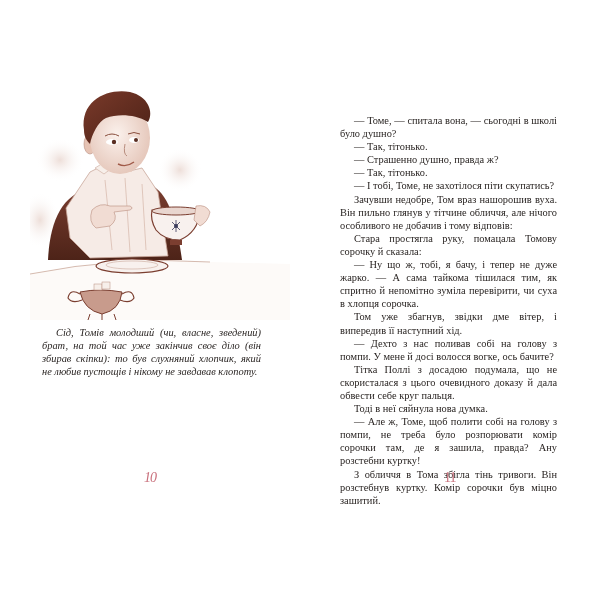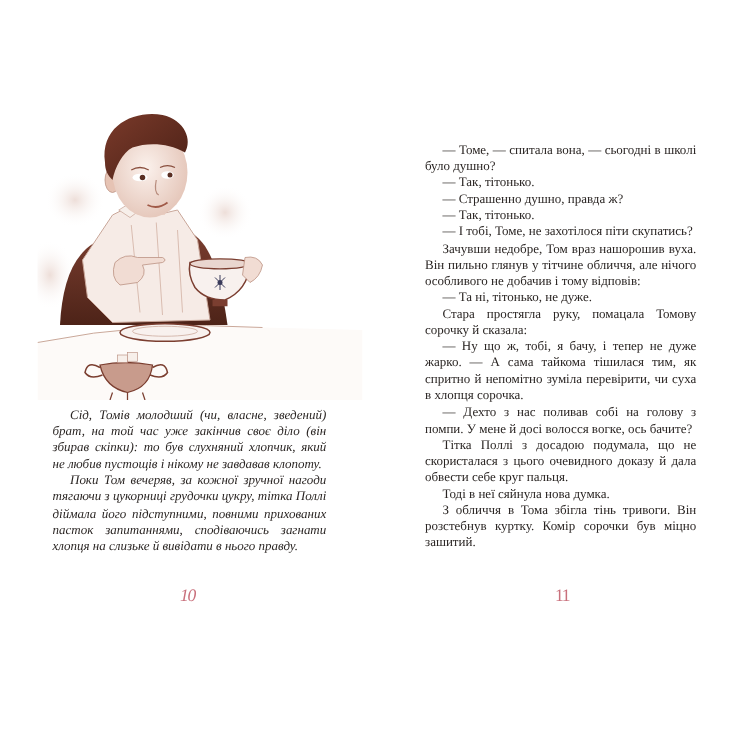--- a/index.html
+++ b/index.html
@@ -137,39 +137,39 @@
         <path d="M50 234 Q40 228 38 238 Q42 244 52 240" fill="none" stroke="#7b3e30" stroke-width="1.2"></path>
         <path d="M92 234 Q102 228 104 238 Q100 244 90 240" fill="none" stroke="#7b3e30" stroke-width="1.2"></path>
         <rect x="64" y="224" width="8" height="6" fill="#f7efea" stroke="#b88d7e" stroke-width="0.5"></rect>
         <rect x="72" y="222" width="8" height="7" fill="#f7efea" stroke="#b88d7e" stroke-width="0.5"></rect>
         <path d="M60 254 L58 260 M84 254 L86 260 M72 254 L72 260" stroke="#7b3e30" stroke-width="1"></path>
       </svg>
     </div>
 
     <div class="text-block left-text">
       <p class="para">Сід, Томів молодший (чи, власне, зведений) брат, на той час уже закінчив своє діло (він збирав скіпки): то був слухняний хлопчик, який не любив пустощів і нікому не завдавав клопоту.</p>
-      <p class="para">Поки Том вечеряв, за кожної зручної нагоди тягаючи з цукорниці грудочки цукру, тітка Поллі діймала його підступними, повними прихованих пасток запитаннями, сподіваючись загнати хлопця на слизьке й вивідати в нього правду.</p>
     </div>
 
     <div class="page-number pn-left">10</div>
   </div>
 
   <div class="page page-right">
   </div>
 
   <div class="text-block right-text">
     <p class="para">— Томе, — спитала вона, — сьогодні в школі було душно?</p>
     <p class="para">— Так, тітонько.</p>
     <p class="para">— Страшенно душно, правда ж?</p>
     <p class="para">— Так, тітонько.</p>
     <p class="para">— І тобі, Томе, не захотілося піти скупатись?</p>
     <p class="para">Зачувши недобре, Том враз нашорошив вуха. Він пильно глянув у тітчине обличчя, але нічого особливого не добачив і тому відповів:</p>
-    <p class="para">— Та ні, тітонько, не дуже.</p>
     <p class="para">Стара простягла руку, помацала Томову сорочку й сказала:</p>
     <p class="para">— Ну що ж, тобі, я бачу, і тепер не дуже жарко. — А сама тайкома тішилася тим, як спритно й непомітно зуміла перевірити, чи суха в хлопця сорочка.</p>
+    <p class="para">Том уже збагнув, звідки дме вітер, і випередив її наступний хід.</p>
     <p class="para">— Дехто з нас поливав собі на голову з помпи. У мене й досі волосся вогке, ось бачите?</p>
     <p class="para">Тітка Поллі з досадою подумала, що не скористалася з цього очевидного доказу й дала обвести себе круг пальця.</p>
     <p class="para">Тоді в неї сяйнула нова думка.</p>
+    <p class="para">— Але ж, Томе, щоб полити собі на голову з помпи, не треба було розпорювати комір сорочки там, де я зашила, правда? Ану розстебни куртку!</p>
     <p class="para">З обличчя в Тома збігла тінь тривоги. Він розстебнув куртку. Комір сорочки був міцно зашитий.</p>
   </div>
 
   <div class="page-number pn-right">11</div>
 </div>
 
 </body></html>

